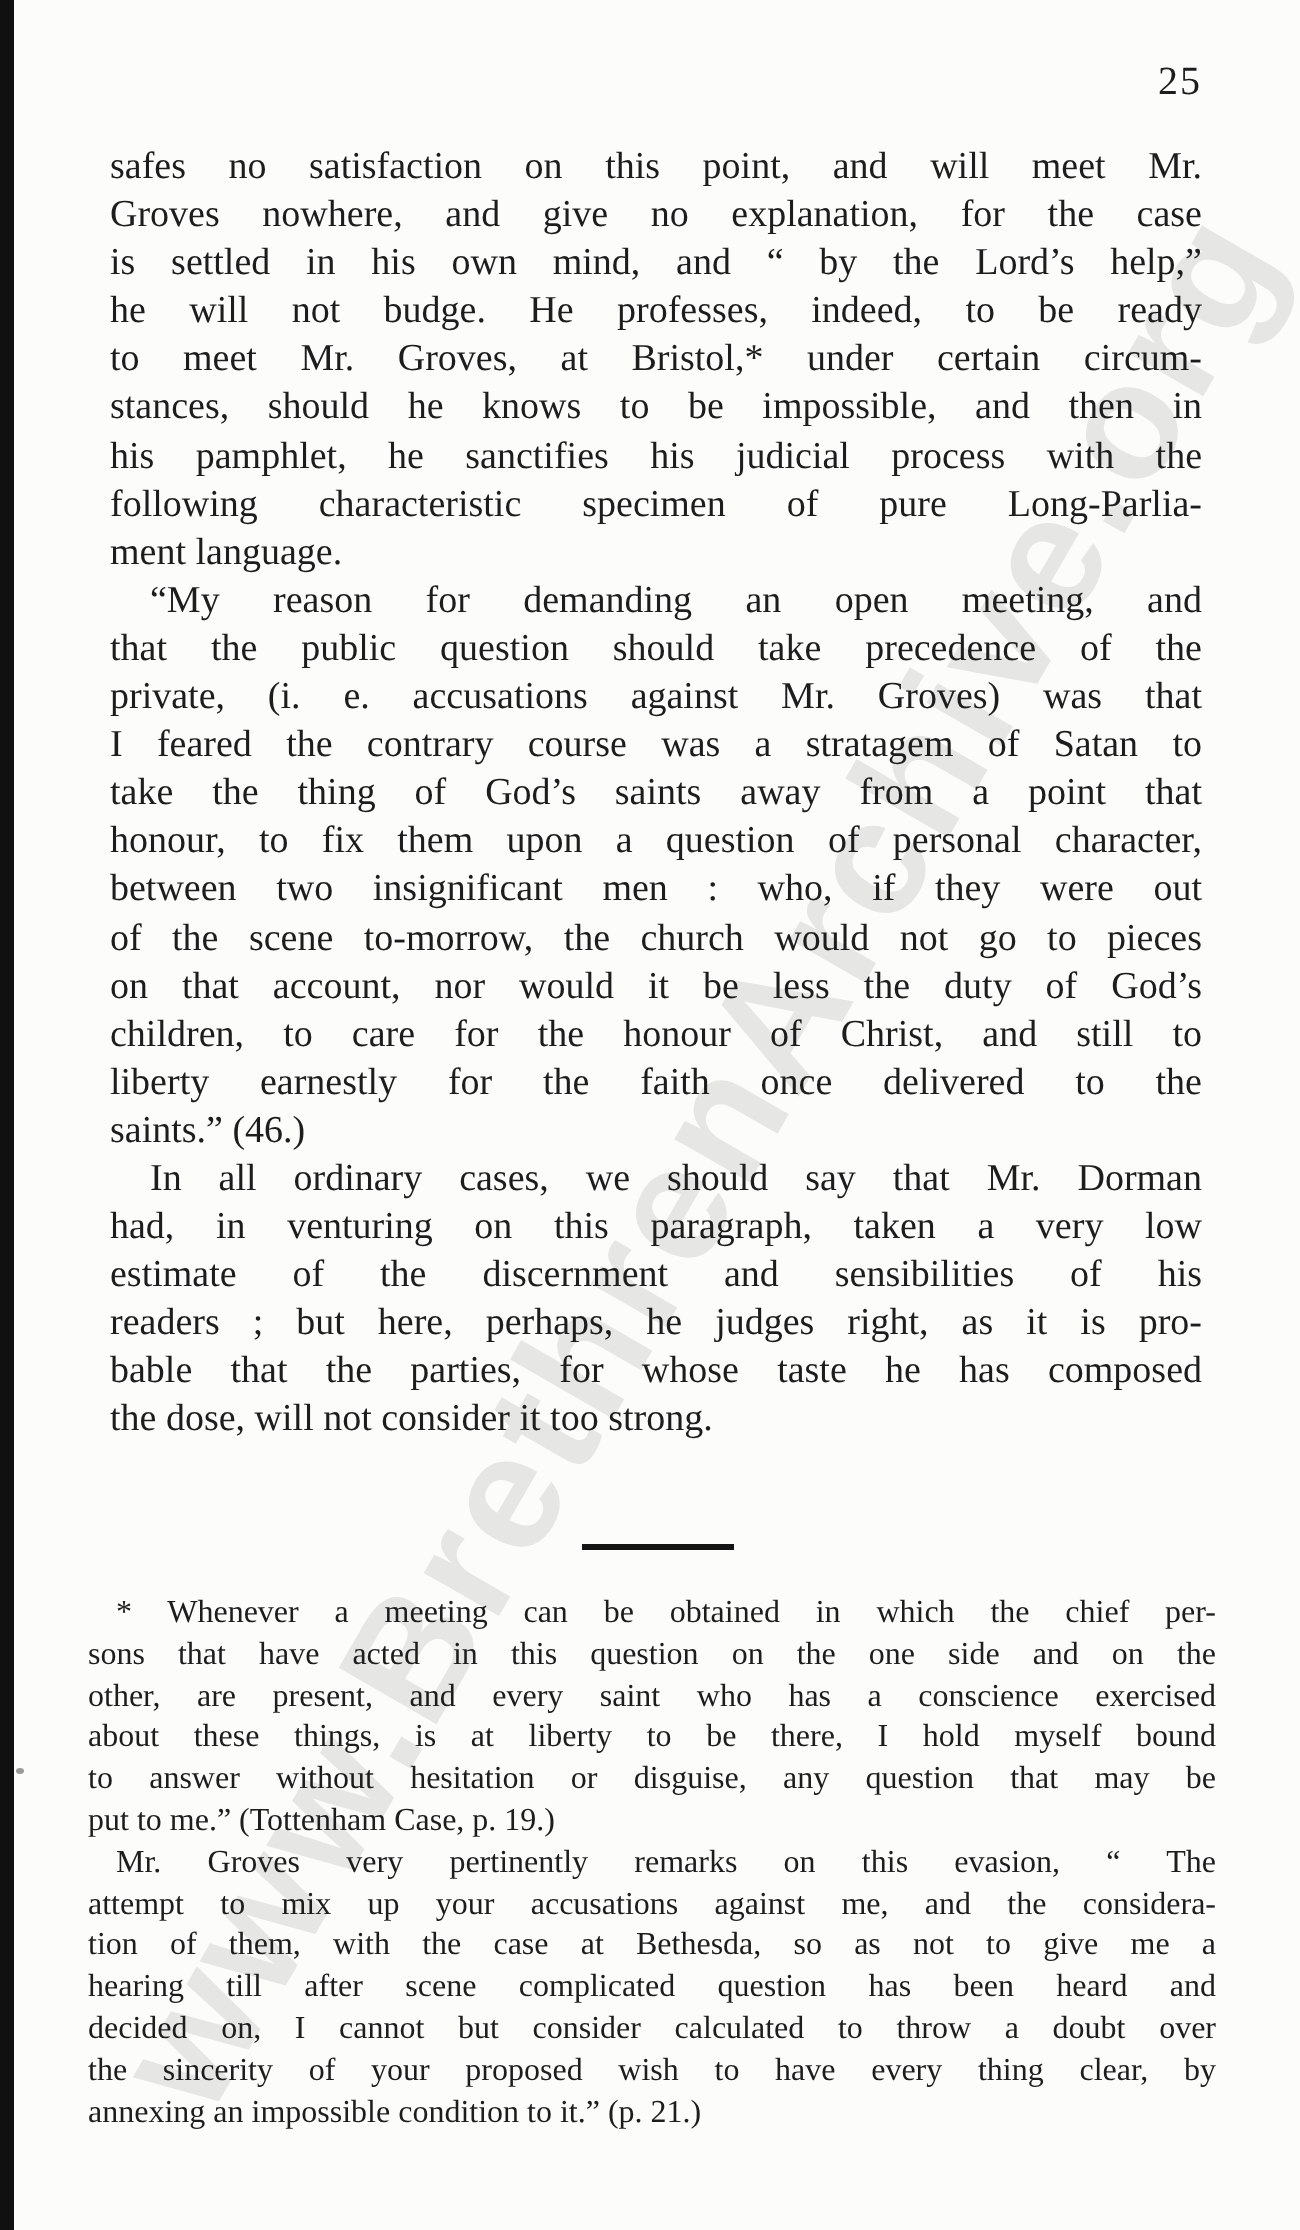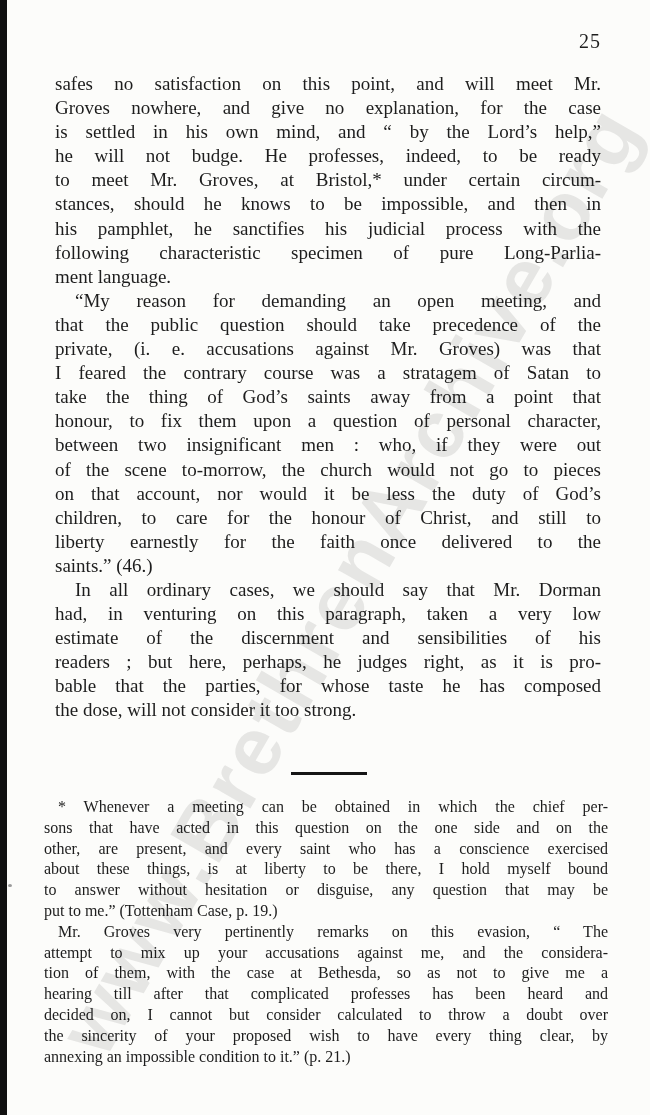--- a/index.html
+++ b/index.html
@@ -116,18 +116,18 @@
   <div class="footnotes" id="footnotes">
       <div class="line indent"><span>*  Whenever a meeting can be obtained in which the chief per-</span></div>
       <div class="line"><span>sons that have acted in this question on the one side and on the</span></div>
       <div class="line"><span>other, are present, and every saint who has a conscience exercised</span></div>
       <div class="line"><span>about these things, </span><span class="it">is at liberty to be there</span><span>, I hold myself bound</span></div>
       <div class="line"><span>to answer without hesitation or disguise, any question that may be</span></div>
       <div class="line last"><span>put to me.”   (Tottenham Case, p. 19.)</span></div>
       <div class="line indent"><span>Mr. Groves very pertinently remarks on this evasion, “ The</span></div>
       <div class="line"><span>attempt to mix up your accusations against me, and the considera-</span></div>
       <div class="line"><span>tion of them, with the case at Bethesda, so as not to give me a</span></div>
-      <div class="line"><span>hearing till </span><span class="it">after</span><span> that complicated professes has been heard and</span></div>
+      <div class="line"><span>hearing till </span><span class="it">after</span><span> scene complicated question has been heard and</span></div>
       <div class="line"><span>decided on, I cannot but consider calculated to throw a doubt over</span></div>
       <div class="line"><span>the sincerity of your proposed wish to have every thing clear, by</span></div>
       <div class="line last"><span class="it">annexing an impossible condition to it.</span><span>”   (p. 21.)</span></div>
     </div>
 </div>
 
 </body></html>

